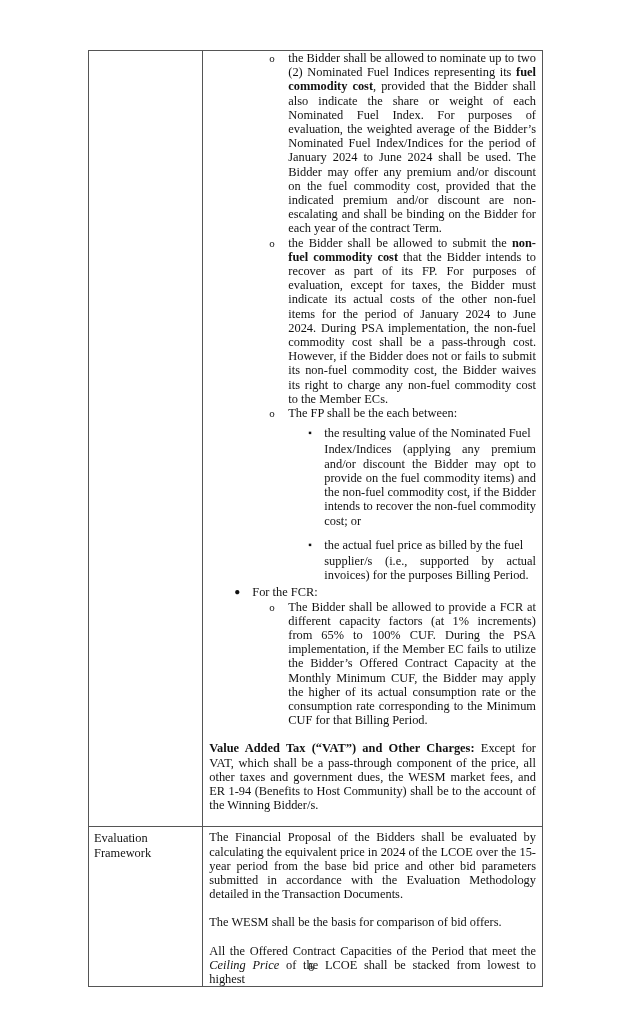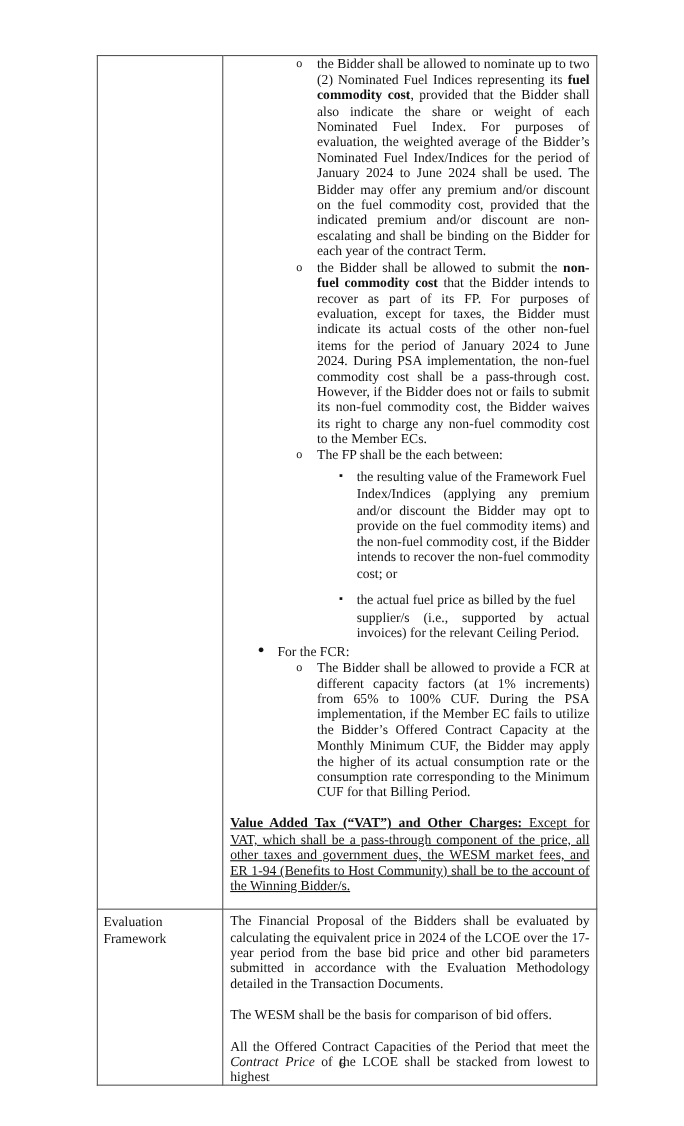--- a/index.html
+++ b/index.html
@@ -70,55 +70,55 @@
         <li class="item o-item just">
           <span class="marker">o</span>
           <span>the Bidder shall be allowed to submit the </span><b>non-fuel commodity cost</b><span> that the Bidder intends to recover as part of its FP. For purposes of evaluation, except for taxes, the Bidder must indicate its actual costs of the other non-fuel items for the period of January 2024 to June 2024. During PSA implementation, the non-fuel commodity cost shall be a pass-through cost. However, if the Bidder does not or fails to submit its non-fuel commodity cost, the Bidder waives its right to charge any non-fuel commodity cost to the Member ECs.</span>
         </li>
         <li class="item o-item">
           <span class="marker">o</span>
           <span>The FP shall be the each between:</span>
           <ul class="list-o" style="margin-left:-79px; margin-top:6px;">
             <li class="item sq-item just">
               <span class="marker">▪</span>
-              <span class="first">the resulting value of the Framework Fuel</span>
+              <span class="first">the resulting value of the Nominated Fuel</span>
               <span>Index/Indices (applying any premium and/or discount the Bidder may opt to provide on the fuel commodity items) and the non-fuel commodity cost, if the Bidder intends to recover the non-fuel commodity cost; or</span>
             </li>
             <li class="item sq-item just" style="margin-top:10px;">
               <span class="marker">▪</span>
               <span class="first">the actual fuel price as billed by the fuel</span>
-              <span>supplier/s (i.e., supported by actual invoices) for the relevant Ceiling Period.</span>
+              <span>supplier/s (i.e., supported by actual invoices) for the purposes Billing Period.</span>
             </li>
           </ul>
         </li>
       </ul>
       <ul class="list-o">
         <li class="item dot-item">
           <span class="marker">●</span>
           <span>For the FCR:</span>
           <ul class="list-o" style="margin-left:-43px;">
             <li class="item o-item just" style="padding-left:79px;">
               <span class="marker" style="left:60px;">o</span>
               <span>The Bidder shall be allowed to provide a FCR at different capacity factors (at 1% increments) from 65% to 100% CUF. During the PSA implementation, if the Member EC fails to utilize the Bidder’s Offered Contract Capacity at the Monthly Minimum CUF, the Bidder may apply the higher of its actual consumption rate or the consumption rate corresponding to the Minimum CUF for that Billing Period.</span>
             </li>
           </ul>
         </li>
       </ul>
       <div class="gap"></div>
-      <p class="just" style="padding-bottom:14px;text-decoration:underline;">
+      <p class="just" style="padding-bottom:14px;">
         <b>Value Added Tax (“VAT”) and Other Charges:</b><span> Except for VAT, which shall be a pass-through component of the price, all other taxes and government dues, the WESM market fees, and ER 1-94 (Benefits to Host Community) shall be to the account of the Winning Bidder/s.</span>
       </p>
     </td>
   </tr>
   <tr>
     <td class="label-cell">Evaluation Framework</td>
     <td class="content-cell just" style="padding-top:3px !important;">
-      <p>The Financial Proposal of the Bidders shall be evaluated by calculating the equivalent price in 2024 of the LCOE over the 17-year period from the base bid price and other bid parameters submitted in accordance with the Evaluation Methodology detailed in the Transaction Documents.</p>
+      <p>The Financial Proposal of the Bidders shall be evaluated by calculating the equivalent price in 2024 of the LCOE over the 15-year period from the base bid price and other bid parameters submitted in accordance with the Evaluation Methodology detailed in the Transaction Documents.</p>
       <div class="gap"></div>
       <p>The WESM shall be the basis for comparison of bid offers.</p>
       <div class="gap"></div>
-      <p><span>All the Offered Contract Capacities of the Period that meet the </span><i>Contract Price</i><span> of the LCOE shall be stacked from lowest to highest</span></p>
+      <p><span>All the Offered Contract Capacities of the Period that meet the </span><i>Ceiling Price</i><span> of the LCOE shall be stacked from lowest to highest</span></p>
     </td>
   </tr>
 </tbody>
   </table>
 
 <div class="page-number">6</div>
 
 </body></html>

